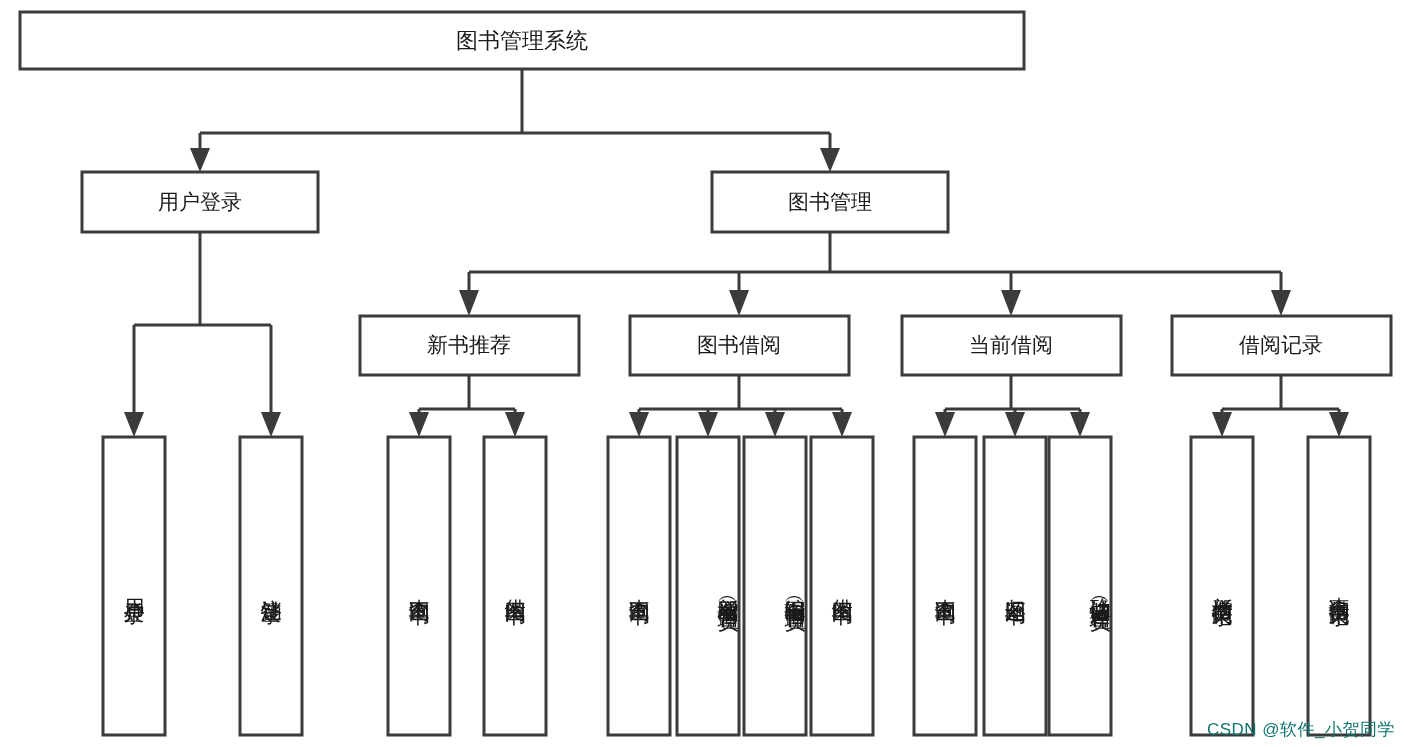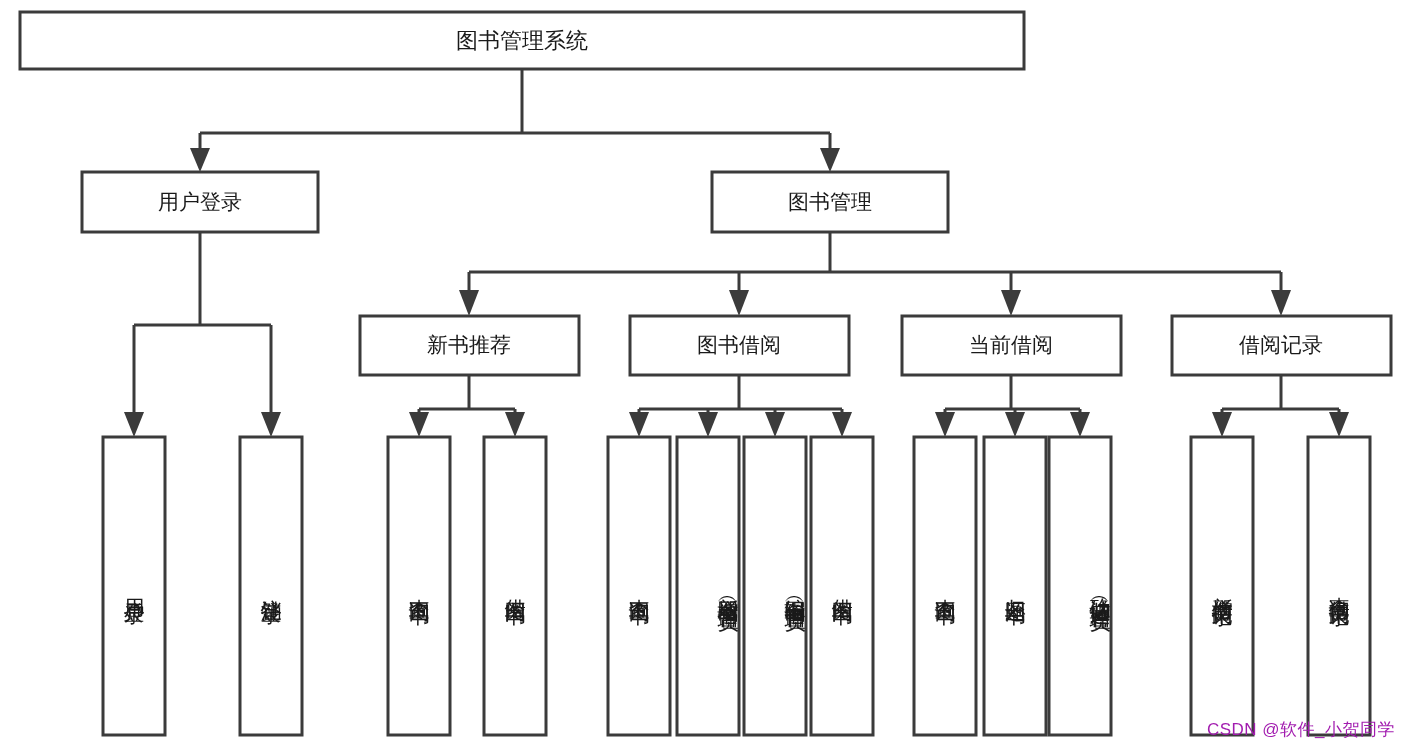--- a/index.html
+++ b/index.html
@@ -68,21 +68,21 @@
     text-align: center;
     white-space: nowrap;
     pointer-events: none;
   }
   .watermark {
     position: absolute;
     right: 10px;
     bottom: 6px;
     font-family: "Liberation Sans", "DejaVu Sans", sans-serif;
     font-size: 17px;
-    color: #a21caf;
+    color: #0f766e;
     letter-spacing: 0.5px;
     white-space: nowrap;
     text-align: right;
   }
 </style>
 </head>
 <body>
 
 <div id="diagram-root">
 

